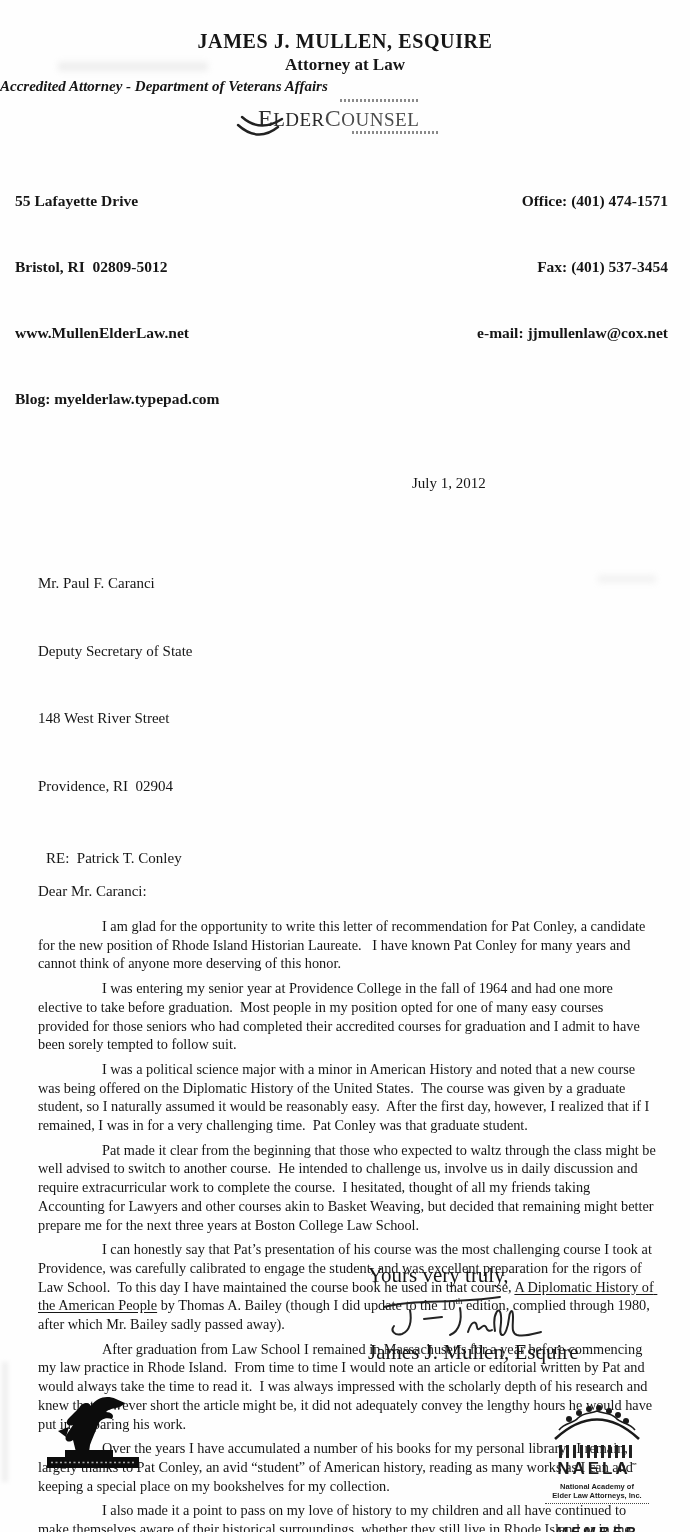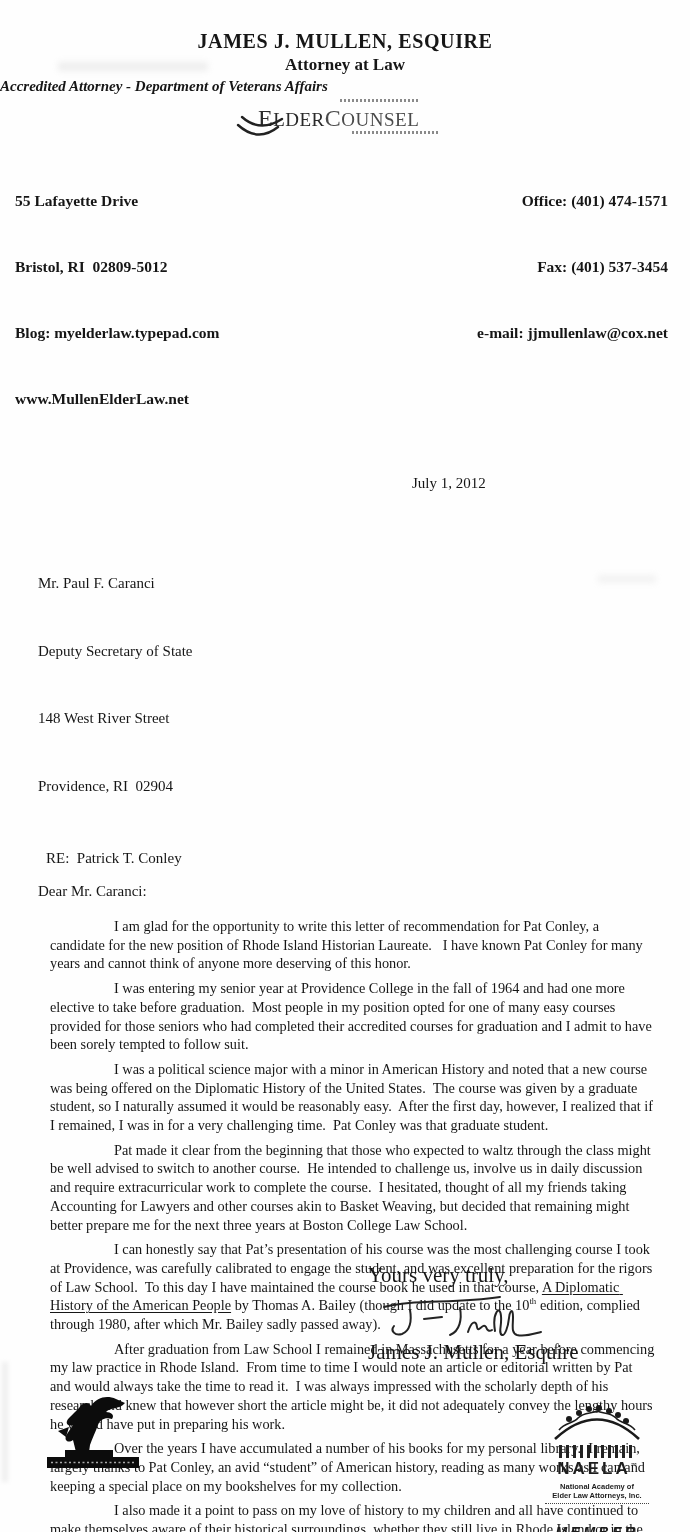--- a/index.html
+++ b/index.html
@@ -25,21 +25,21 @@
   .ec-micro.bot { left:112px; top:32px; width:88px; }
   .contact { display:flex; justify-content:space-between; margin-top:3px; padding:0 22px 0 15px;gap:36px; }
   .contact .col { font-size:15.5px; font-weight:bold; line-height:22px; white-space:pre-wrap; }
   .contact .right { text-align:right; }
   
   .date { margin-top:21px; margin-left:412px; font-size:15px; }
   .recipient { margin-top:35px; margin-left:38px; font-size:15px; line-height:22.5px; white-space:pre-wrap; }
   .re { margin-top:8px; margin-left:46px; font-size:15px; white-space:pre-wrap; }
   .salutation { margin-top:16px; margin-left:38px; font-size:15px; }
   .body-block { margin-top:17px; padding:0 34px 0 38px; }
-  .para { font-size:14.3px; line-height:18.7px; text-indent:64px; margin-bottom:6px; white-space:pre-wrap;margin-left:12px; }
+  .para { font-size:14.3px; line-height:18.7px; text-indent:64px; margin-bottom:6px; white-space:pre-wrap; }
   .para .u { text-decoration:underline; text-underline-offset:2px; }
   .para .sup { vertical-align:super; font-size:.62em; line-height:0; }
   
   .closing { position:absolute; left:368px; top:1263px; font-size:21px; }
   .sig-svg { display:block; margin:2px 0 0 6px; }
   .sig-name { margin-top:0; }
   
   .statue { position:absolute; left:46px; top:1390px; }
   .naela { position:absolute; left:533px; top:1398px; width:128px; text-align:center; color:#1d1d1d; }
   .naela-bars { width:76px; height:13px; margin:1px auto 0 auto;
@@ -72,22 +72,22 @@
     <svg class="ec-arcs" width="54" height="28" viewBox="0 0 54 28">
       <path d="M8,2 Q26,18 48,4" fill="none" stroke="#222" stroke-width="2.4" stroke-linecap="round"></path>
       <path d="M4,10 Q24,28 44,12" fill="none" stroke="#222" stroke-width="2.4" stroke-linecap="round"></path>
     </svg>
   </div>
 
   <div class="contact">
     <div class="col">
       <div>55 Lafayette Drive</div>
       <div>Bristol, RI  02809-5012</div>
+      <div>www.MullenElderLaw.net</div>
       <div>Blog: myelderlaw.typepad.com</div>
-      <div>www.MullenElderLaw.net</div>
     </div>
     <div class="col right">
       <div>Office: (401) 474-1571</div>
       <div>Fax: (401) 537-3454</div>
       <div>e-mail: jjmullenlaw@cox.net</div>
     </div>
   </div>
 
   <div class="date">July 1, 2012</div>
 

